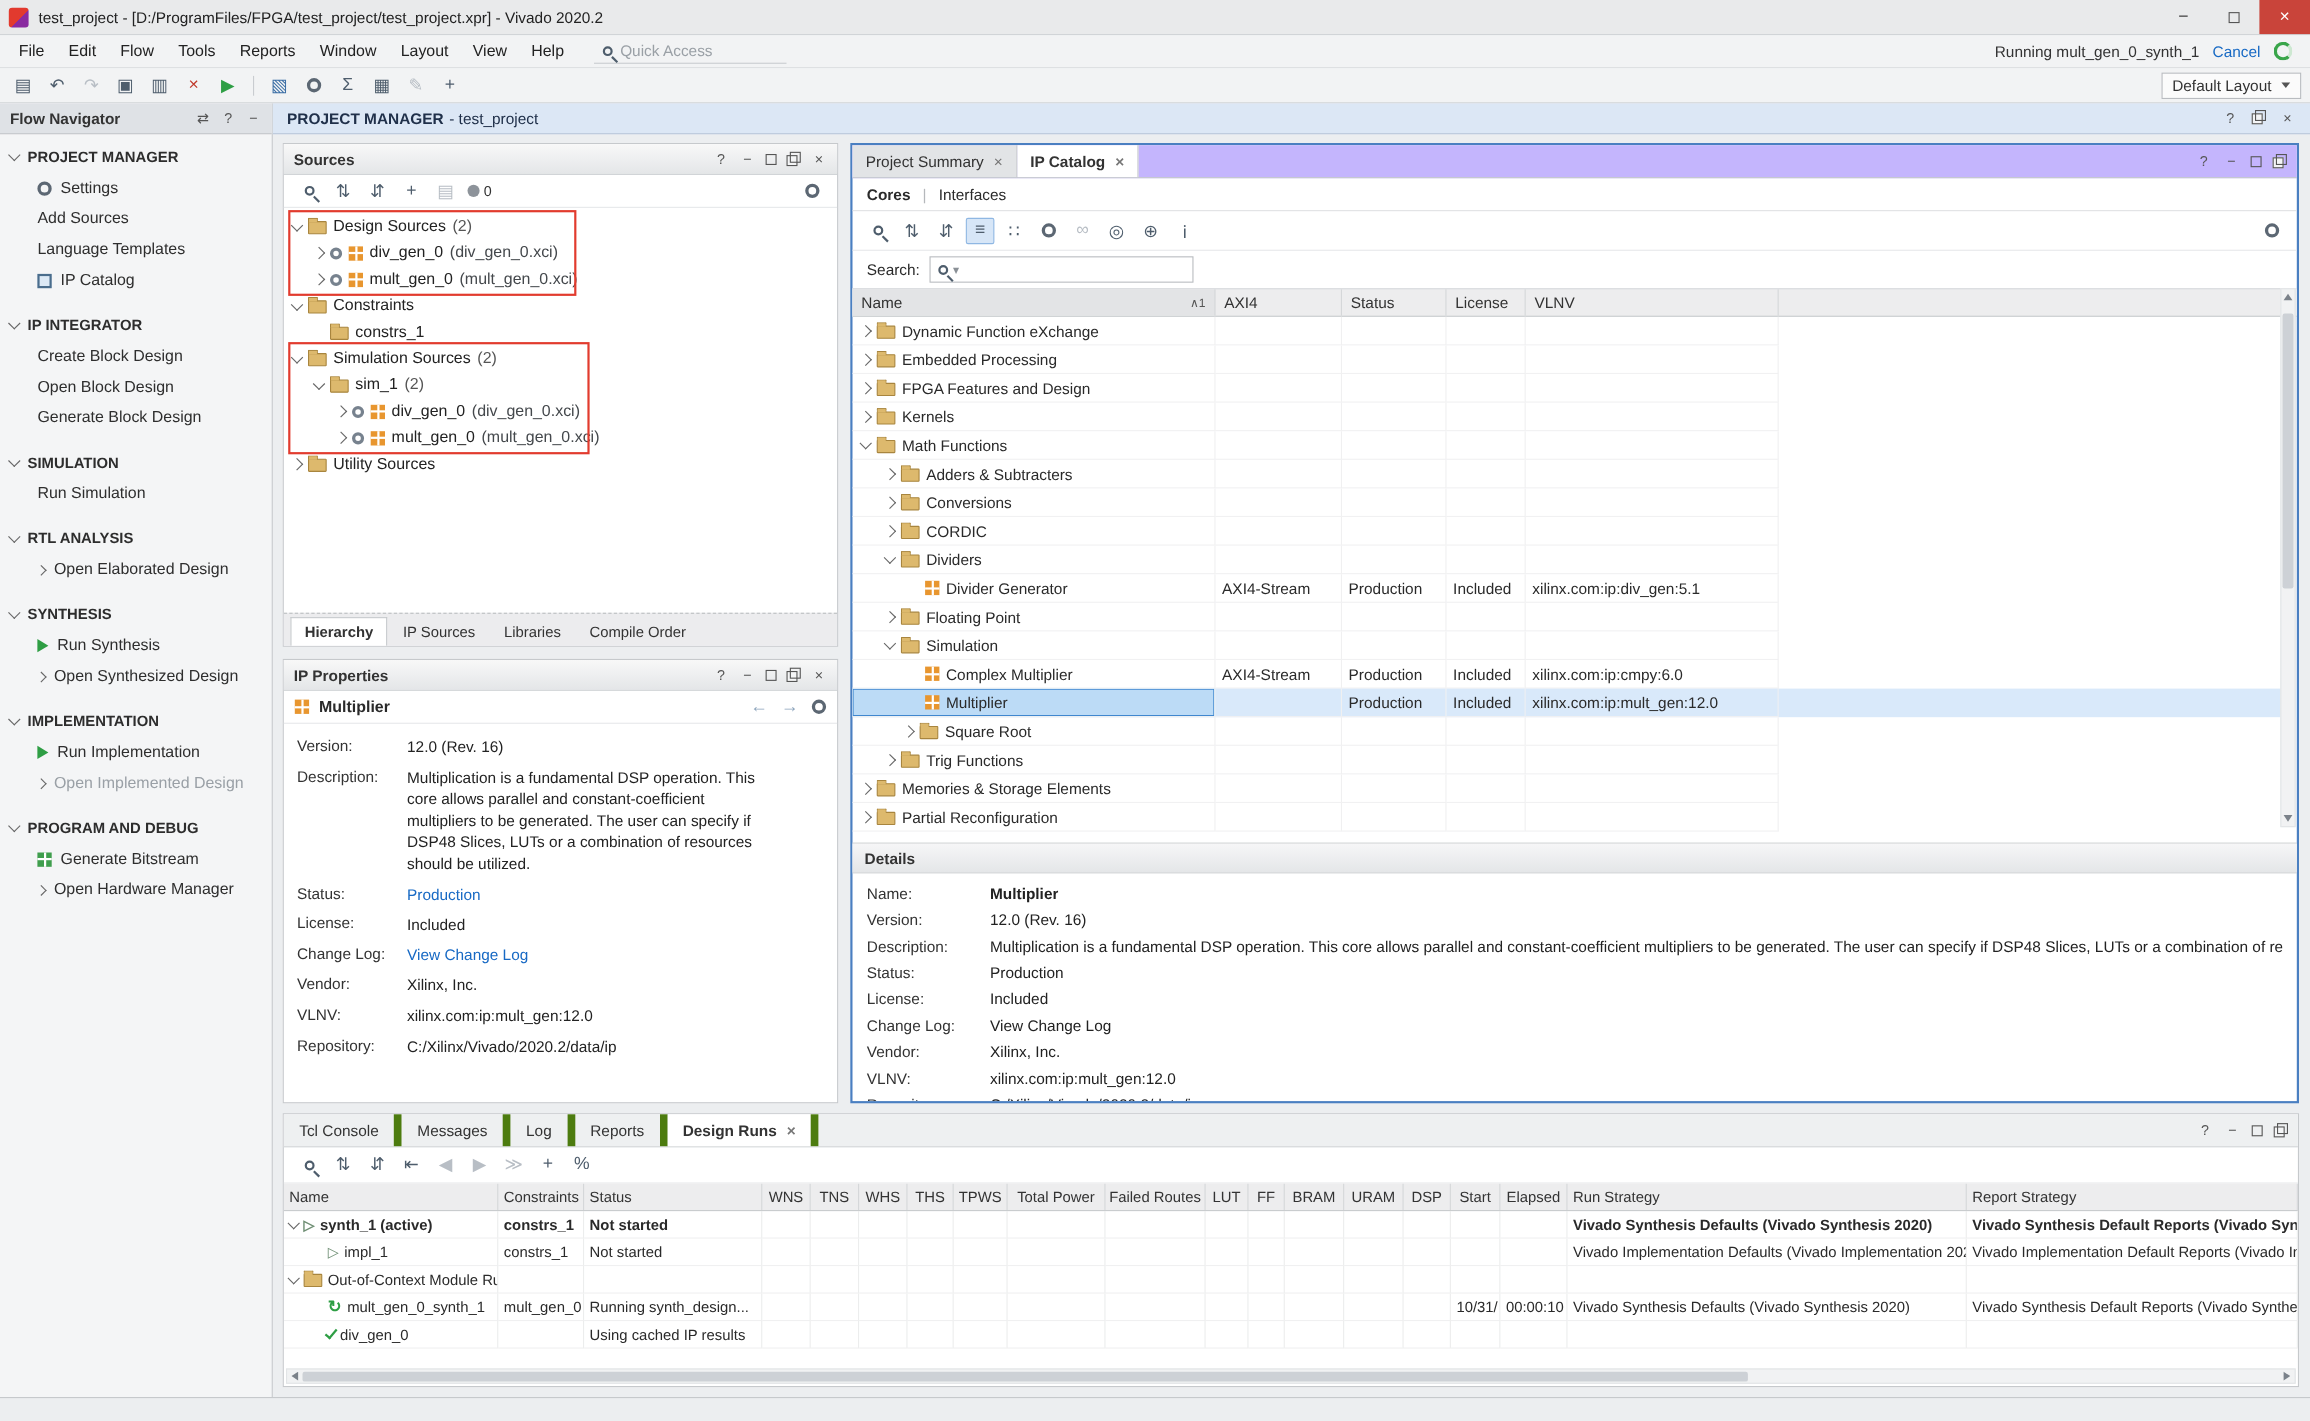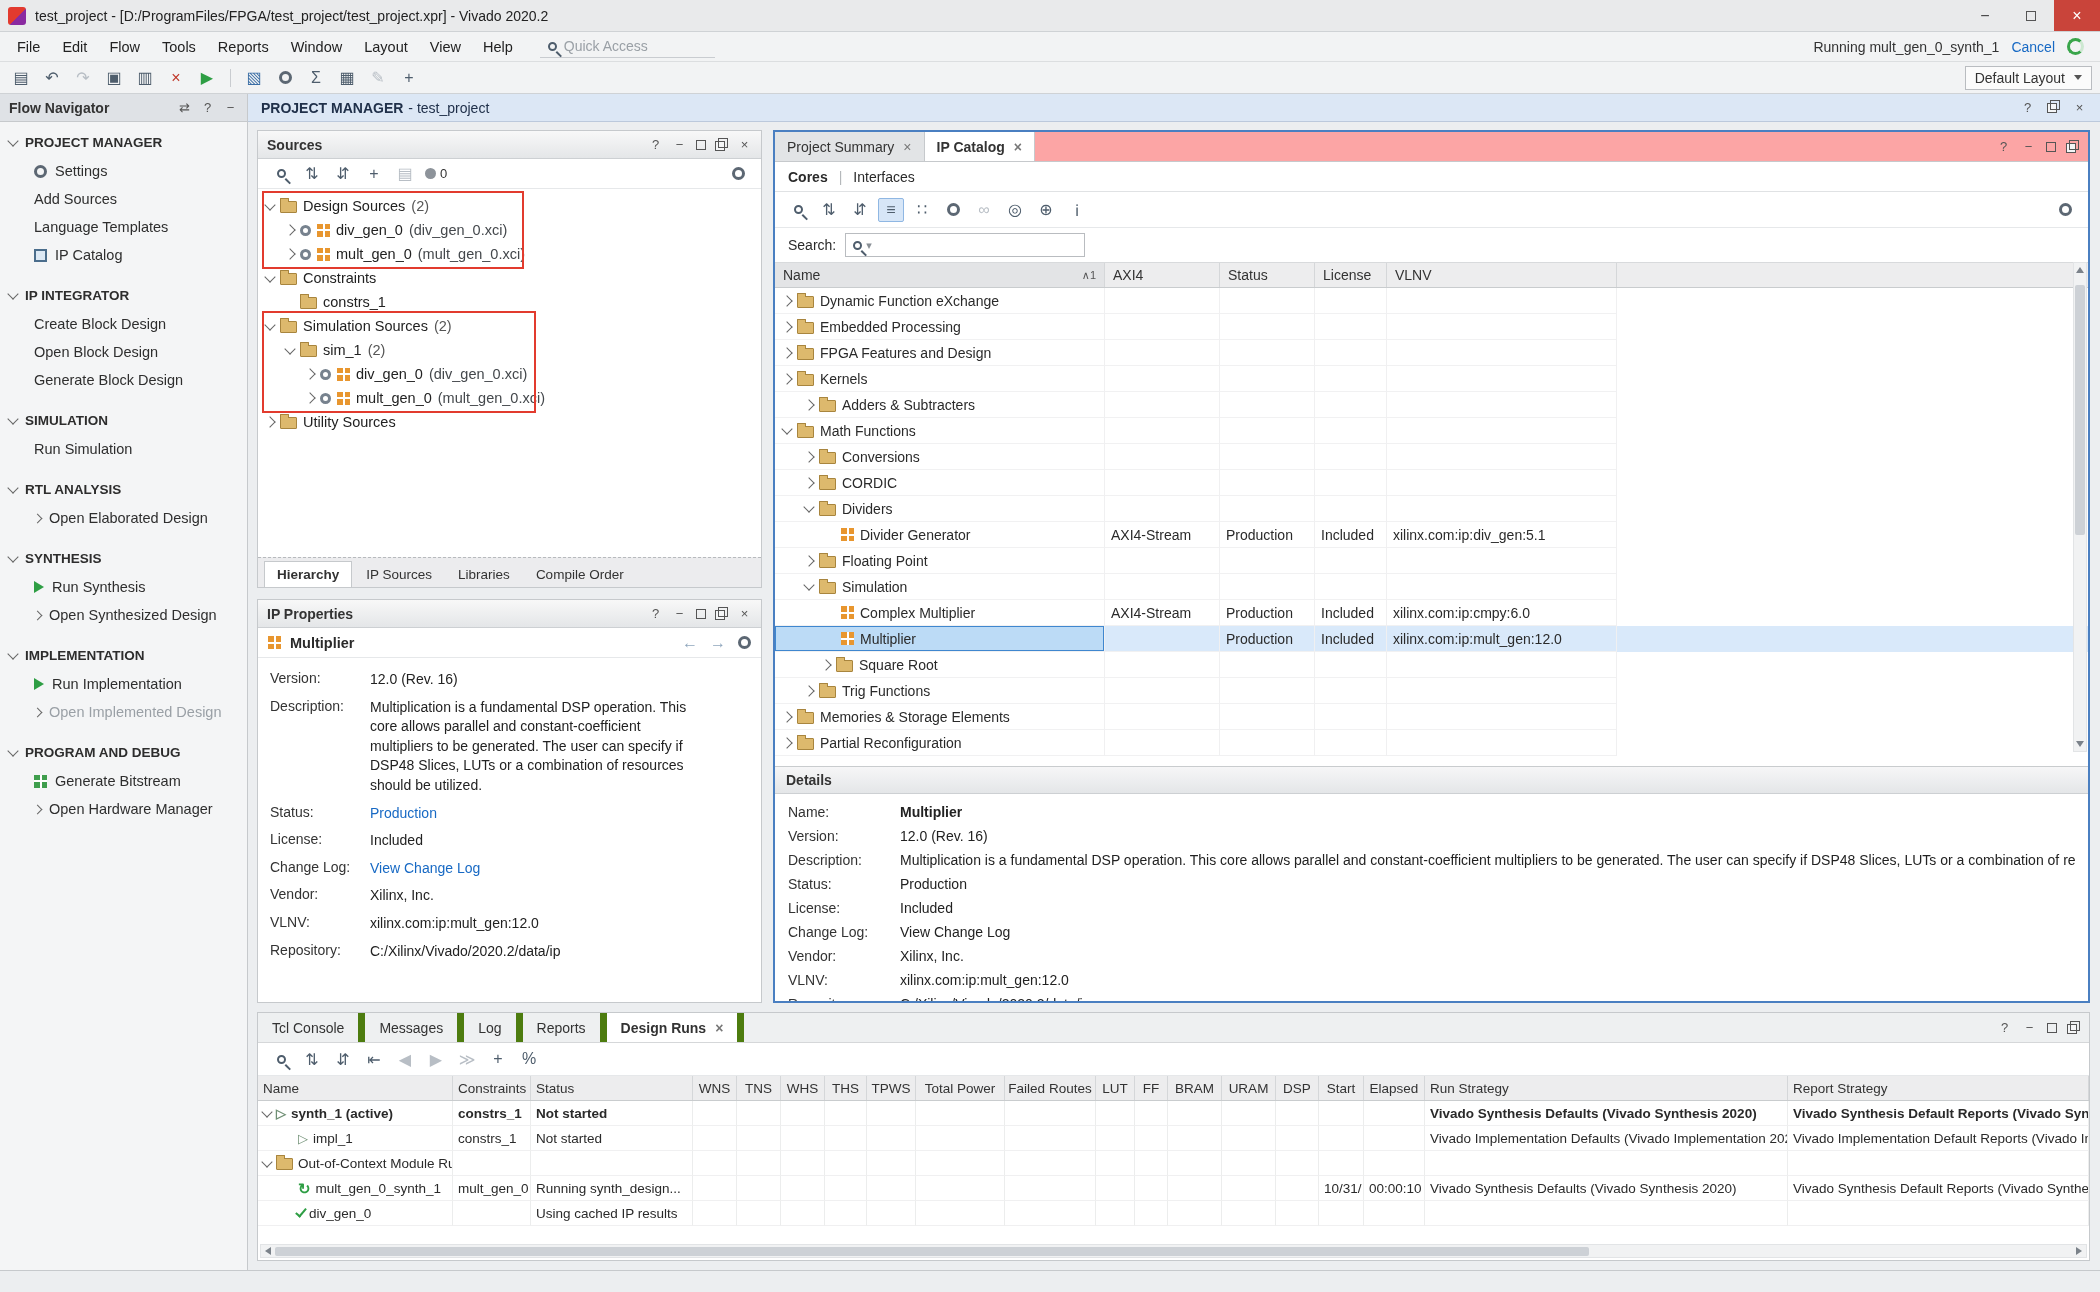--- a/index.html
+++ b/index.html
@@ -119,21 +119,21 @@
   .props-nav { margin-left:auto; display:flex; gap:12px; align-items:center; }
   .nav-arrow { color:#8fa6bd; font-size:16px; line-height:1; }
   .props-body { flex:1; overflow:hidden; padding:12px; font-size:14px; }
   .prop-row { display:flex; margin-bottom:8px; }
   .prop-label { width:100px; flex:0 0 auto; color:#333; }
   .prop-value { color:#222; max-width:335px; line-height:1.4; }
   .link { color:#1769c4; }
 
   
   .workspace { flex:1; border:2px solid #4a7fc1; background:#fff; display:flex; flex-direction:column; min-width:0; position:relative; }
-  .ws-tabs { height:30px; background:#fca5a5; display:flex; align-items:stretch; border-bottom:1px solid #c6c9cc; flex:0 0 auto;gap:32px; }
+  .ws-tabs { height:30px; background:#c4b5fd; display:flex; align-items:stretch; border-bottom:1px solid #c6c9cc; flex:0 0 auto;gap:32px; }
   .ws-tab { display:flex; align-items:center; gap:9px; padding:0 12px; font-size:14px; color:#333; border-right:1px solid #c6c9cc; background:#e2e4e6; }
   .ws-tab.active { background:#fff; font-weight:bold; }
   .tab-close { color:#777; font-size:14px; }
   .ws-icons { margin-left:auto; display:flex; align-items:center; gap:10px; padding-right:9px; }
   .cores-bar { height:30px; display:flex; align-items:center; padding:0 13px; border-bottom:1px solid #e0e2e4; font-size:14px; flex:0 0 auto; }
   .cores-tab.active { font-weight:bold; }
   .cores-sep { color:#b5b8bb; }
   .catalog-toolbar { height:36px; display:flex; align-items:center; padding:0 10px; border-bottom:1px solid #e6e8ea; flex:0 0 auto; }
   .search-row { height:34px; display:flex; align-items:center; gap:9px; padding:0 13px; flex:0 0 auto; font-size:14px; }
   .search-box { width:240px; height:24px; border:1px solid #b9bcc0; display:flex; align-items:center; gap:4px; padding:0 7px; background:#fff; }
@@ -689,44 +689,44 @@
                 </div>
                 <div class="cat-cell">
                   <span></span>
                 </div>
                 <div class="cat-cell">
                   <span></span>
                 </div>
                 <div class="cat-cell filler"></div>
               </div>
               <div class="cat-row">
-                <div class="cat-cell name" style="padding-left: 30px;">
-                  <span class="chev right"></span>
-                  <span class="ic ic-folder"></span>
-                  <span>Adders &amp; Subtracters</span>
-                </div>
-                <div class="cat-cell">
-                  <span></span>
-                </div>
-                <div class="cat-cell">
-                  <span></span>
-                </div>
-                <div class="cat-cell">
-                  <span></span>
-                </div>
-                <div class="cat-cell">
-                  <span></span>
-                </div>
-                <div class="cat-cell filler"></div>
-              </div>
-              <div class="cat-row">
                 <div class="cat-cell name" style="padding-left: 8px;">
                   <span class="chev down"></span>
                   <span class="ic ic-folder"></span>
                   <span>Math Functions</span>
+                </div>
+                <div class="cat-cell">
+                  <span></span>
+                </div>
+                <div class="cat-cell">
+                  <span></span>
+                </div>
+                <div class="cat-cell">
+                  <span></span>
+                </div>
+                <div class="cat-cell">
+                  <span></span>
+                </div>
+                <div class="cat-cell filler"></div>
+              </div>
+              <div class="cat-row">
+                <div class="cat-cell name" style="padding-left: 30px;">
+                  <span class="chev right"></span>
+                  <span class="ic ic-folder"></span>
+                  <span>Adders &amp; Subtracters</span>
                 </div>
                 <div class="cat-cell">
                   <span></span>
                 </div>
                 <div class="cat-cell">
                   <span></span>
                 </div>
                 <div class="cat-cell">
                   <span></span>
                 </div>

